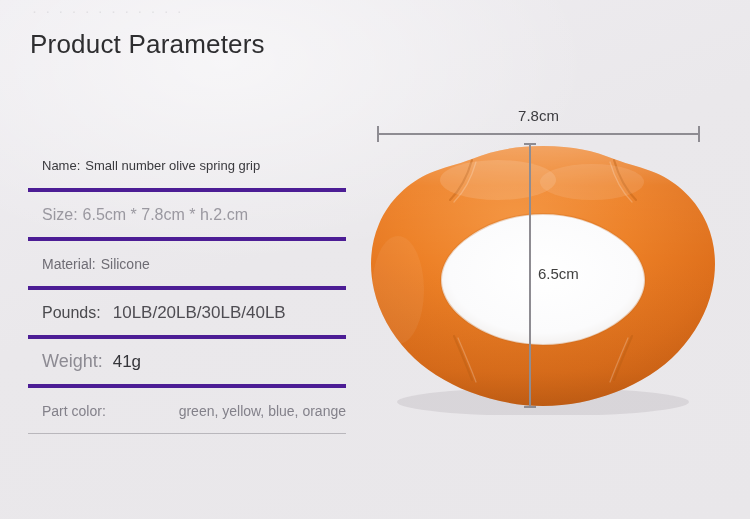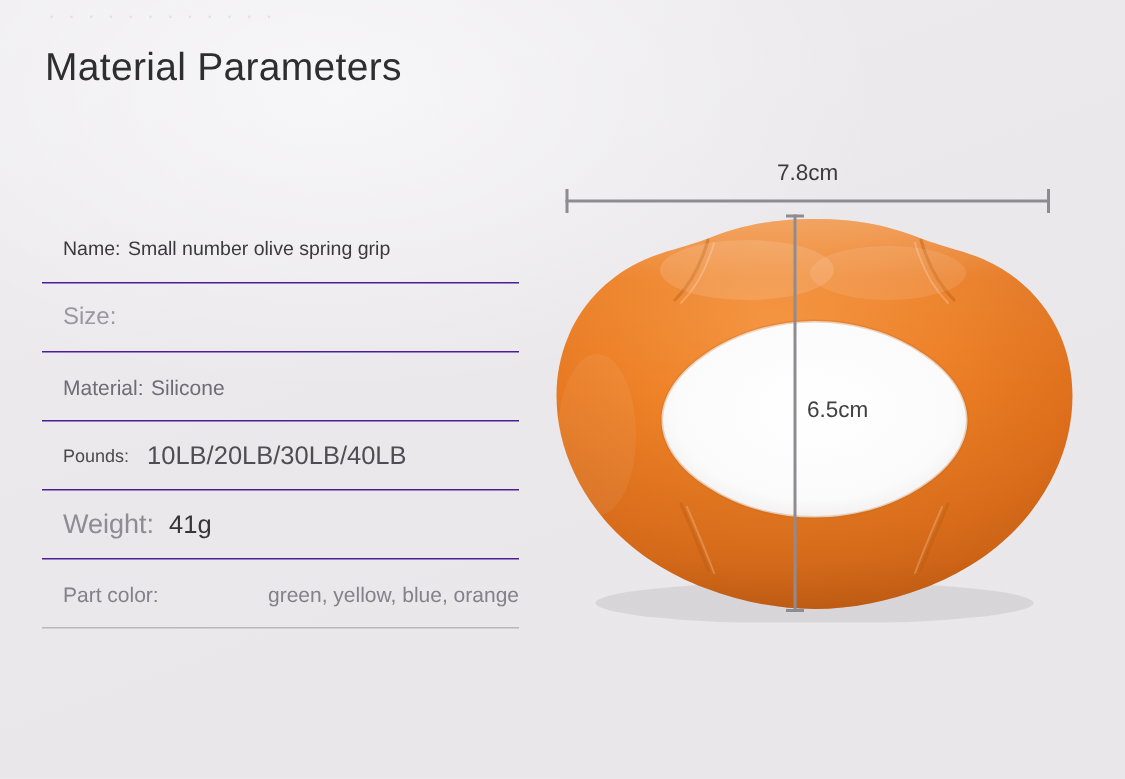--- a/index.html
+++ b/index.html
@@ -34,38 +34,38 @@
     font-size:26px;line-height:34px;
     color:#2e2e30;letter-spacing:.2px;
     white-space:nowrap;
   }
 
   
   .spec-table{position:absolute;left:28px;top:143px;width:318px;}
   .spec-row{
     position:relative;height:45px;
     display:flex;align-items:center;
-    border-bottom:1px solid #4c1d95;
+    border-bottom:4px solid #4c1d95;
     white-space:nowrap;
   }
   .spec-row:last-child{border-bottom:1px solid #b9b7bc;justify-content:space-between;}
   .spec-row .lbl{padding-left:14px;}
   .spec-row .val{}
 
   
   .r-name .lbl,.r-name .val{font-size:13px;color:#3a3a3e;}
   .r-name .val{margin-left:5px;}
 
   .r-size .lbl,.r-size .val{font-size:16px;color:#9a98a0;}
   .r-size .val{margin-left:5px;}
 
   .r-material .lbl,.r-material .val{font-size:14px;color:#6e6c74;}
   .r-material .val{margin-left:5px;}
 
-  .r-pounds .lbl{font-size:12px;color:#4a4a4e;}
+  .r-pounds .lbl{font-size:16px;color:#4a4a4e;}
   .r-pounds .val{font-size:17px;color:#4f4d53;margin-left:12px;}
 
   .r-weight .lbl{font-size:18px;color:#8d8b93;}
   .r-weight .val{font-size:17px;color:#35353a;margin-left:10px;}
 
   .r-color .lbl,.r-color .val{font-size:14px;color:#83818a;}
   .r-color .val{margin-left:4px;}
 
   
   .product-area{position:absolute;left:360px;top:85px;width:375px;height:350px;}
@@ -97,31 +97,32 @@
 </style>
 </head>
 <body>
 
 <div id="page">
 
   <div class="paper-sheen"></div>
 
   <div class="watermark">· · · · · · · · · · · ·</div>
 
-  <div class="title">Material Parameters</div>
+  <div class="title">Product Parameters</div>
 
   <div class="spec-table">
 
     <div class="spec-row r-name">
       <span class="lbl">Name:</span>
       <span class="val">Small number olive spring grip</span>
     </div>
 
     <div class="spec-row r-size">
       <span class="lbl">Size:</span>
+      <span class="val">6.5cm * 7.8cm * h.2.cm</span>
     </div>
 
     <div class="spec-row r-material">
       <span class="lbl">Material:</span>
       <span class="val">Silicone</span>
     </div>
 
     <div class="spec-row r-pounds">
       <span class="lbl">Pounds:</span>
       <span class="val">10LB/20LB/30LB/40LB</span>

